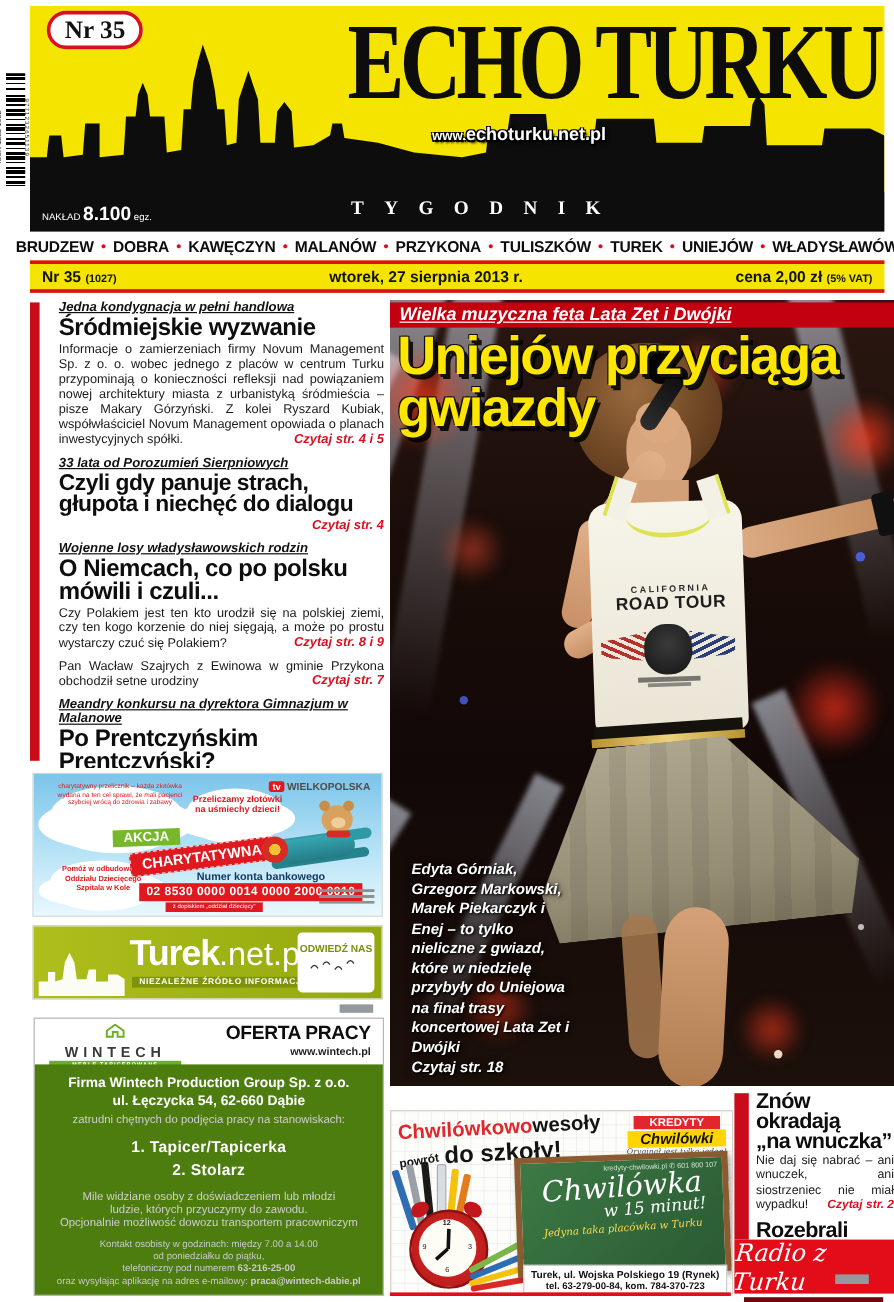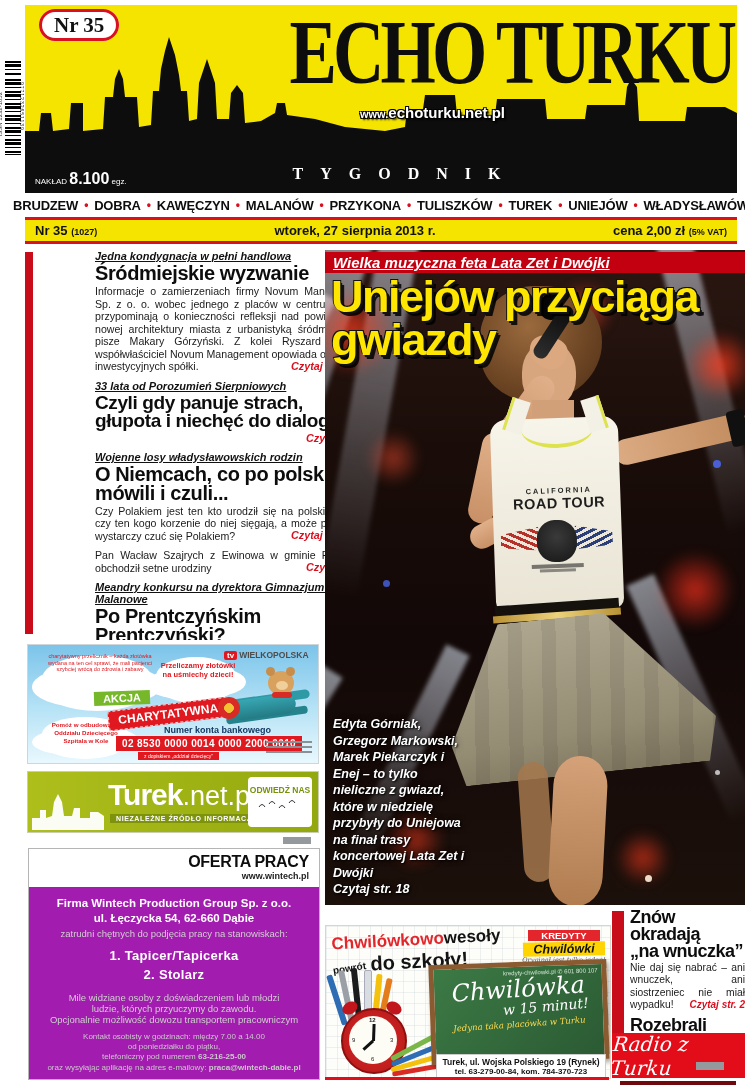--- a/index.html
+++ b/index.html
@@ -28,21 +28,21 @@
 
   
   .towns{display:flex;justify-content:center;align-items:center;gap:6px;white-space:nowrap;
          font-weight:bold;font-size:13px;color:#0d0d0d;letter-spacing:-.2px;}
   .towns .sep{color:#d8101f;font-size:12px;}
   .dateband{background:#f5e400;border-top:3px solid #d8101f;border-bottom:3px solid #d8101f;
             display:flex;align-items:center;justify-content:space-between;padding:0 10px;font-weight:bold;font-size:13px;color:#111;}
   .dateband .small{font-size:9px;font-weight:bold;}
 
   
-  .leftcol{overflow:hidden;padding-left:46px;}
+  .leftcol{overflow:hidden;}
   .redbar{background:#c90c1a;}
   .article{padding-left:16px;margin-bottom:7px;}
   .kicker{font-size:11px;font-weight:bold;font-style:italic;text-decoration:underline;color:#111;margin-bottom:2px;}
   .headline{font-size:20px;font-weight:bold;color:#0d0d0d;line-height:.95;letter-spacing:-.4px;margin:1px 0 2px 0;}
   .art-body{position:relative;font-size:10.6px;line-height:1.18;color:#1a1a1a;text-align:justify;}
   .read{color:#d8101f;font-weight:bold;font-style:italic;font-size:10.8px;}
   .read-abs{position:absolute;right:0;bottom:0;background:#fff;padding-left:5px;}
   .read-line{text-align:right;margin-top:1px;}
 
   
@@ -74,21 +74,21 @@
   .turek-suffix{color:#fff;font-weight:normal;font-size:27px;}
   .turek-tag{background:#7f920c;color:#fff;font-size:7px;letter-spacing:.6px;padding:1px 6px;font-weight:bold;}
   .turek-badge{background:#fff;border-radius:4px;color:#76920c;font-weight:bold;font-size:8.5px;text-align:center;}
 
   
   .wintech{border:1px solid #b5b5b5;background:#fff;}
   .wt-logo{letter-spacing:4px;font-size:12px;color:#3a3a3a;font-weight:bold;}
   .wt-greenbar{background:#6ab023;color:#fff;font-size:4.5px;letter-spacing:1px;text-align:center;font-weight:bold;}
   .wt-title{font-weight:bold;font-size:16px;color:#0d0d0d;letter-spacing:-.3px;}
   .wt-url{font-weight:bold;font-size:9px;color:#222;}
-  .wt-body{background:#a21caf;color:#fff;text-align:center;}
+  .wt-body{background:#4d7c0f;color:#fff;text-align:center;}
   .wt-strong{font-weight:bold;font-size:11.5px;line-height:1.3;}
   .wt-dim{color:#cfcfcf;font-size:9.5px;}
   .wt-pos{font-weight:bold;font-size:13px;line-height:1.45;letter-spacing:.3px;}
   .wt-contact{color:#c9c9c9;font-size:8px;line-height:1.3;}
 
   
   .chwil{background:#fdfdfa;border:1px solid #ddd3c8;
          background-image:linear-gradient(rgba(190,200,210,.25) 1px,transparent 1px),linear-gradient(90deg,rgba(190,200,210,.25) 1px,transparent 1px);
          background-size:11px 11px;overflow:hidden;}
   .ch-red{color:#e3262c;font-weight:bold;}
@@ -265,21 +265,21 @@
     <div class="abs" style="left:122px;top:366px;width:266px;height:158px;transform:rotate(-6deg);clip-path:polygon(22% 0,62% 0,100% 72%,96% 100%,4% 100%,0 74%);background:linear-gradient(175deg,#b0a890,#958c74 70%,#7e755e),repeating-linear-gradient(95deg,rgba(0,0,0,.07) 0 14px,transparent 14px 34px);background-blend-mode:multiply;"></div>
     <div class="abs" style="left:196px;top:512px;width:30px;height:120px;border-radius:16px;background:#a5784e;opacity:.85;transform:rotate(-4deg);"></div>
     <div class="abs" style="left:226px;top:506px;width:54px;height:150px;border-radius:26px/30px;background:linear-gradient(180deg,#d4a178,#b07c50);transform:rotate(3deg);"></div>
 
     <div class="abs main-headline" style="left:6px;top:26px;width:410px;">
       <div>Uniejów przyciąga</div>
       <div>gwiazdy</div>
     </div>
     <div class="abs kicker-band" style="left:0;top:2px;width:404px;">Wielka muzyczna feta Lata Zet i Dwójki</div>
 
-    <div class="abs caption" style="left:8px;top:466px;width:140px;">
+    <div class="abs caption" style="left:18px;top:466px;width:140px;">
       <span>Edyta Górniak, Grzegorz Markowski, Marek Piekarczyk i Enej – to tylko nieliczne z gwiazd, które w niedzielę przybyły do Uniejowa na finał trasy koncertowej Lata Zet i Dwójki</span>
       <div>Czytaj str. 18</div>
     </div>
   </div>
 
   <div class="abs charity" style="left:28px;top:645px;width:290px;height:118px;">
     <div class="abs cloud" style="left:14px;top:10px;width:110px;height:48px;"></div>
     <div class="abs cloud" style="left:128px;top:12px;width:80px;height:38px;"></div>
     <div class="abs cloud" style="left:14px;top:72px;width:86px;height:34px;"></div>
     <div class="abs cloud-text" style="left:18px;top:8px;width:108px;font-size:5.5px;line-height:1.2;filter:blur(.3px);">charytatywny przelicznik – każda złotówka wydana na ten cel sprawi, że mali pacjenci szybciej wrócą do zdrowia i zabawy</div>
@@ -320,20 +320,27 @@
     <div class="abs turek-badge" style="left:220px;top:5px;width:64px;height:50px;">
       <div style="margin-top:8px;">ODWIEDŹ NAS</div>
       <svg width="50" height="18" viewBox="0 0 50 18">
         <path d="M4,12 q3,-5 6,0 M14,9 q3,-5 6,0 M24,13 q3,-5 6,0 M34,8 q3,-5 6,0" stroke="#333" stroke-width="1" fill="none"></path>
       </svg>
     </div>
   </div>
   <div class="abs graymark" style="left:283px;top:837px;width:28px;height:7px;"></div>
 
   <div class="abs wintech" style="left:28px;top:848px;width:290px;height:230px;">
+    <div class="abs" style="left:12px;top:3px;width:110px;text-align:center;">
+      <svg width="18" height="12" viewBox="0 0 18 12">
+        <path d="M2,11 L2,6 L9,1 L16,6 L16,11 L11,11 L11,7 L7,7 L7,11 Z" fill="none" stroke="#6ab023" stroke-width="1.6"></path>
+      </svg>
+      <div class="wt-logo">WINTECH</div>
+      <div class="wt-greenbar">MEBLE TAPICEROWANE</div>
+    </div>
     <div class="abs" style="right:10px;top:4px;text-align:right;">
       <div class="wt-title">OFERTA PRACY</div>
       <div class="wt-url">www.wintech.pl</div>
     </div>
     <div class="abs wt-body" style="left:0;top:38px;width:290px;height:192px;">
       <div class="wt-strong" style="margin-top:9px;">Firma Wintech Production Group Sp. z o.o.</div>
       <div class="wt-strong">ul. Łęczycka 54, 62-660 Dąbie</div>
       <div class="wt-dim" style="margin-top:2px;">zatrudni chętnych do podjęcia pracy na stanowiskach:</div>
       <div style="margin-top:8px;">
         <div class="wt-pos">1. Tapicer/Tapicerka</div>

